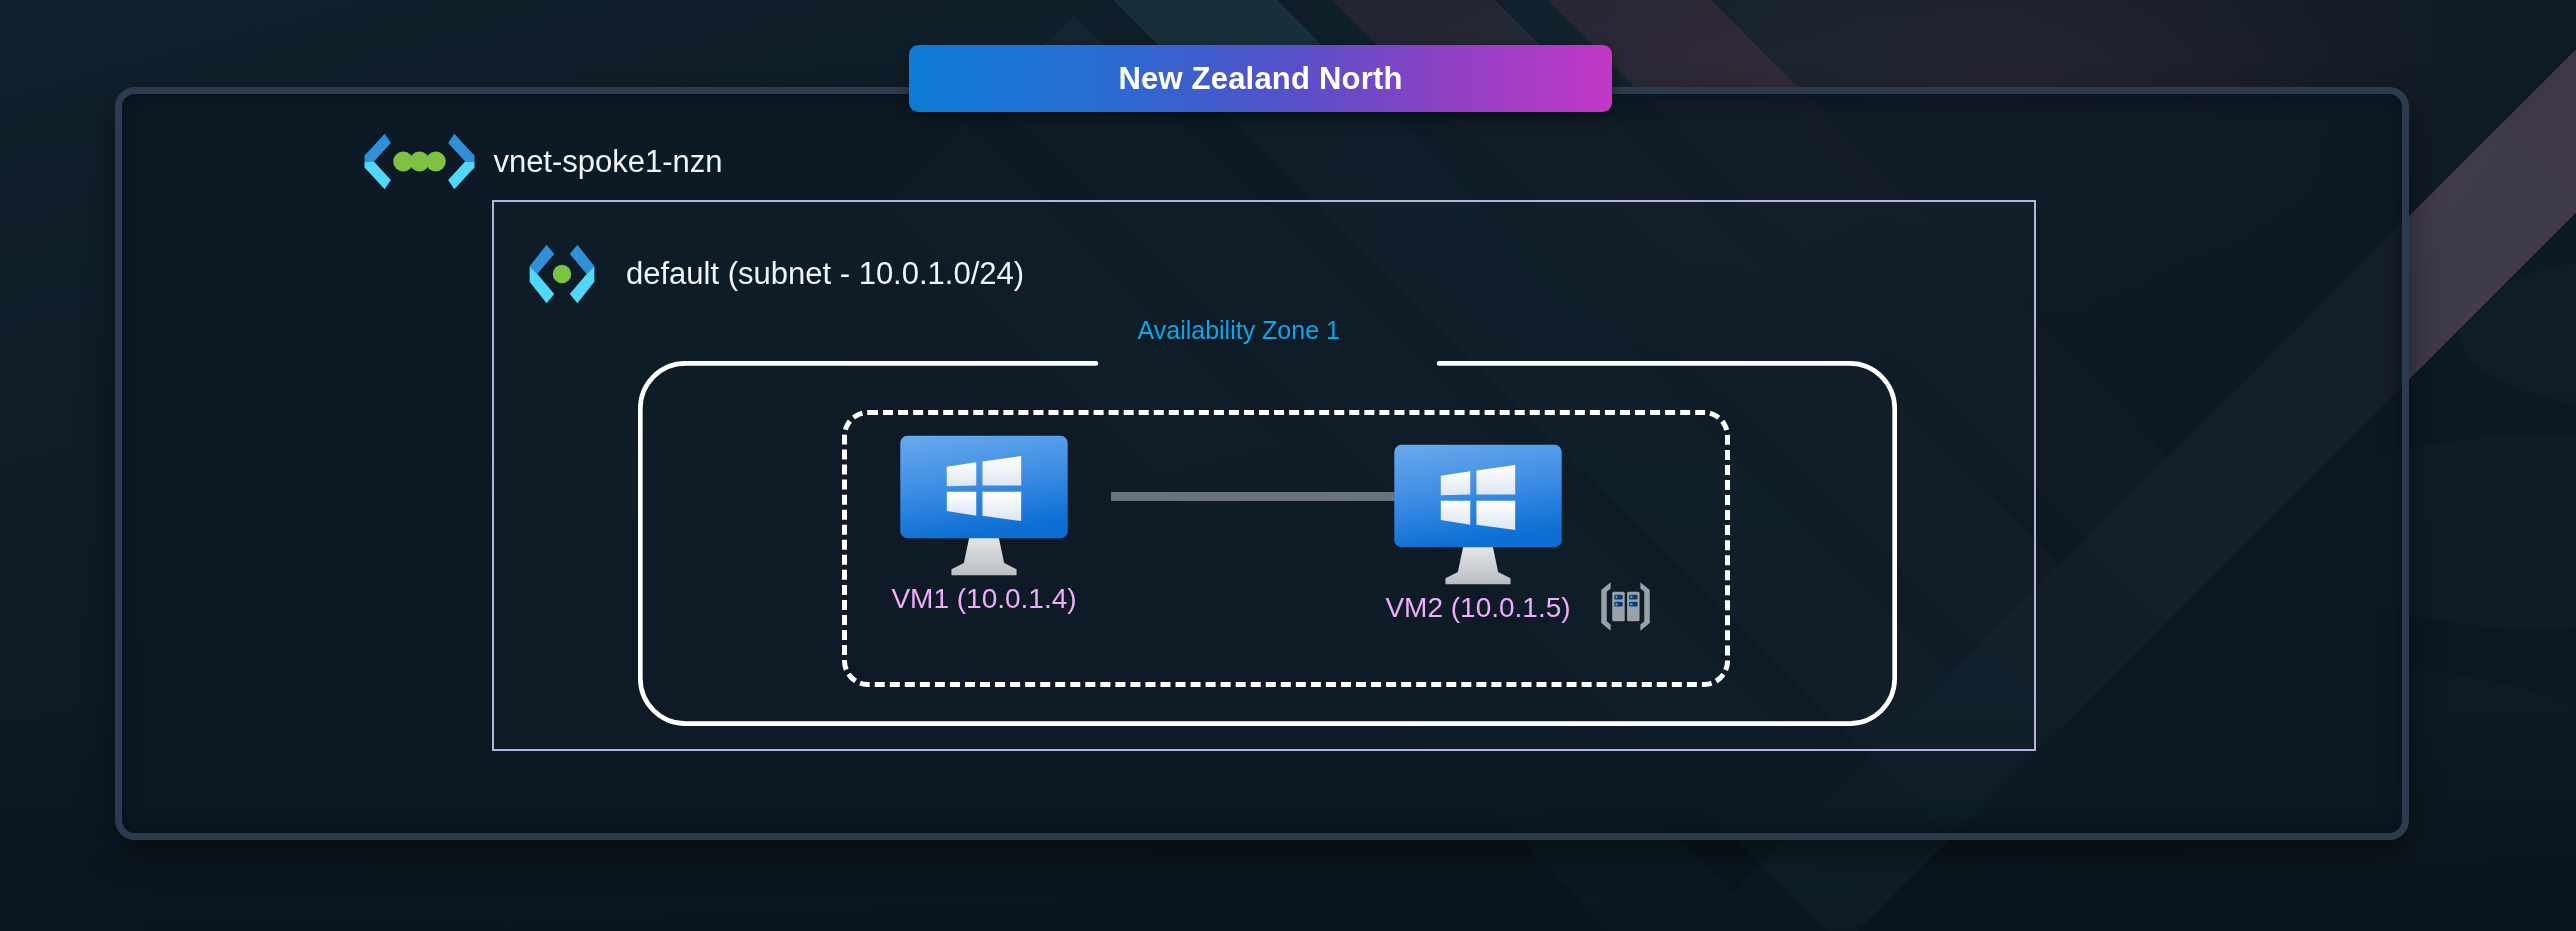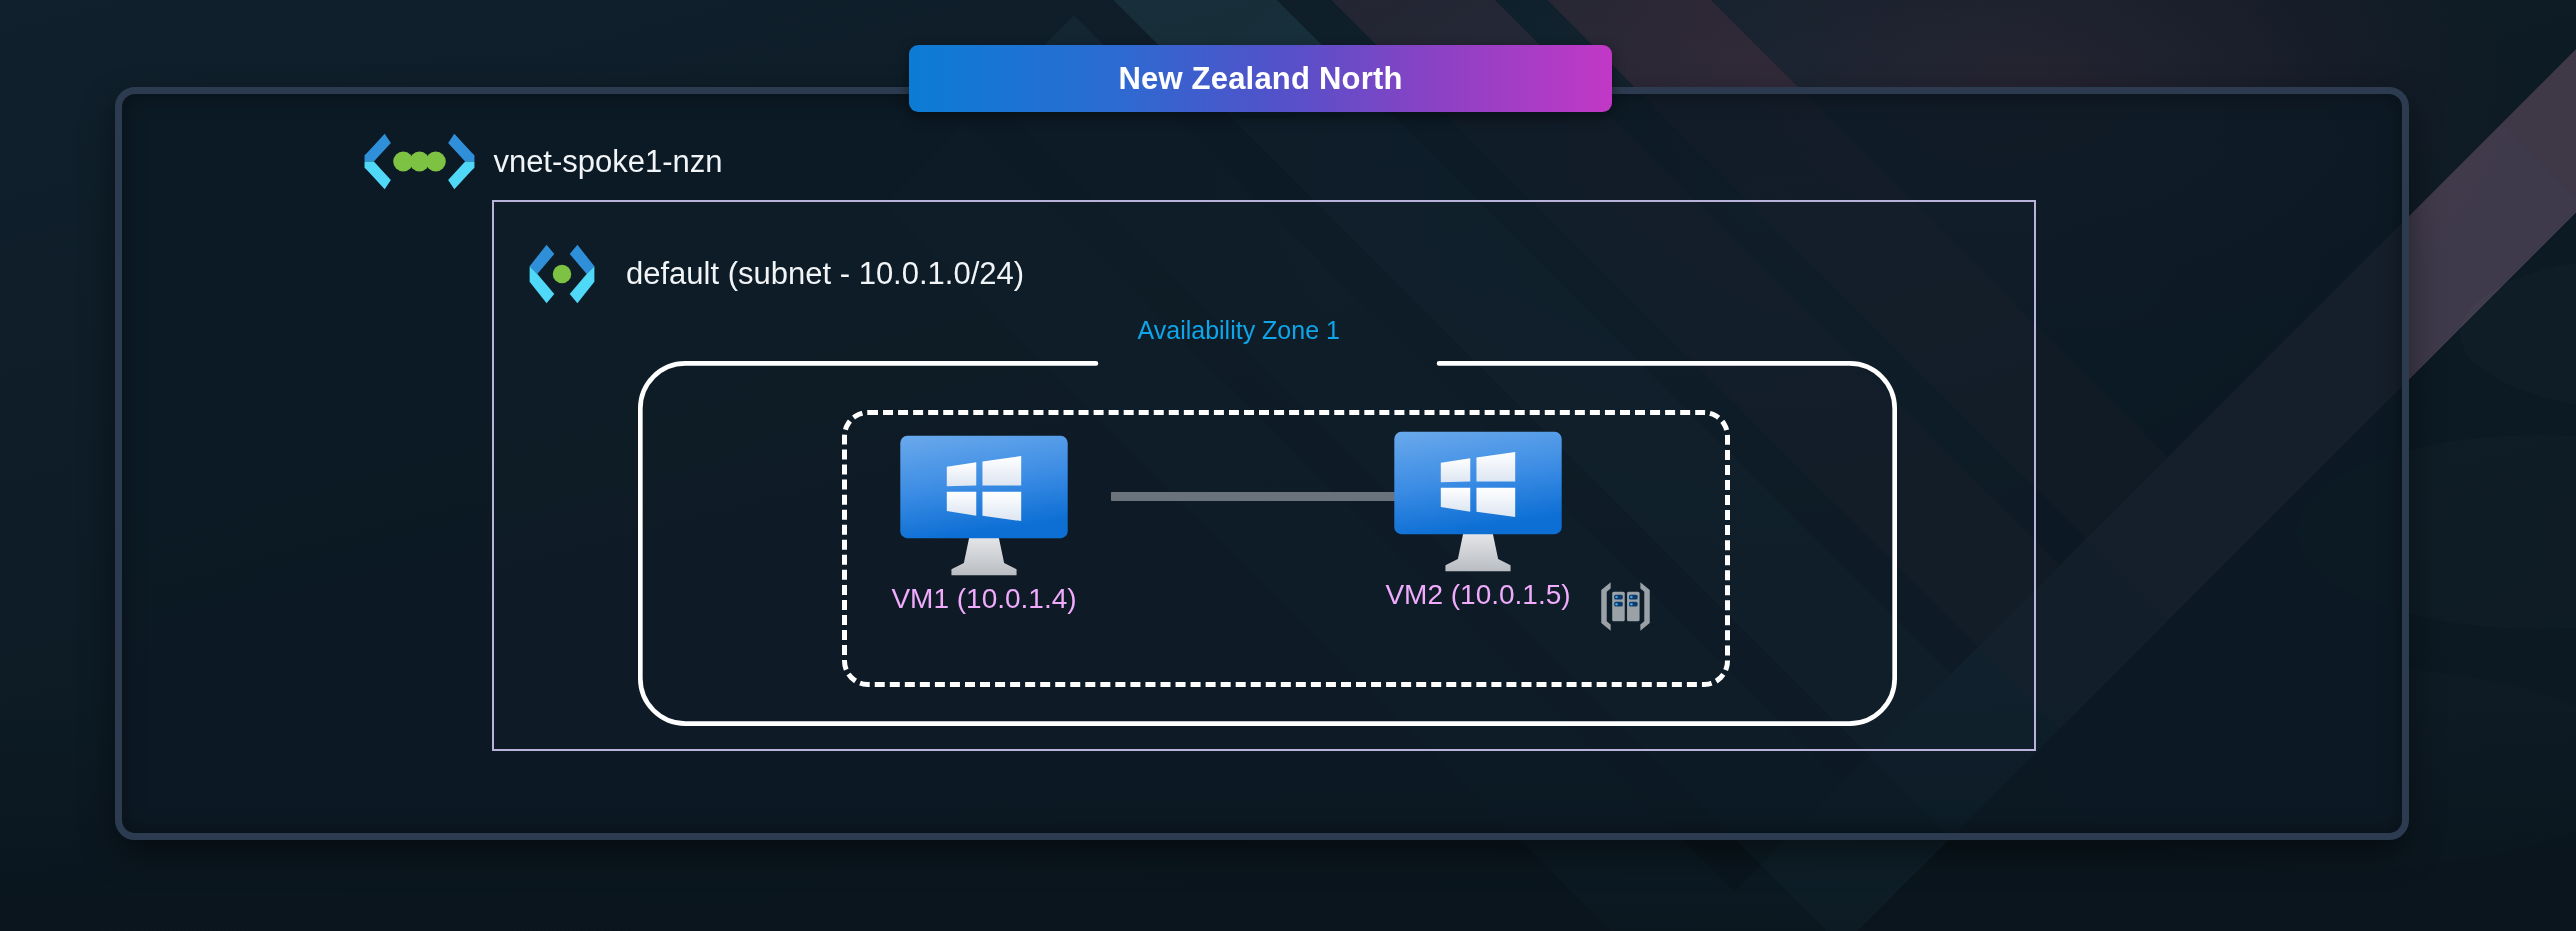--- a/index.html
+++ b/index.html
@@ -189,21 +189,21 @@
 
   
   .vm-node {
     position: absolute;
     z-index: 25;
     display: flex;
     flex-direction: column;
     align-items: center;
   }
   .vm-node.vm1 { left: 891px; top: 425px; }
-  .vm-node.vm2 { left: 1385px; top: 421px; }
+  .vm-node.vm2 { left: 1385px; top: 434px; }
   .icon-vm { width: 186px; height: 155px; display: block; }
   .vm-label {
     margin-top: 3.1px;
     color: #f0abfc;
     font-size: 28px;
     white-space: nowrap;
   }
 
   
   .vm-link {

